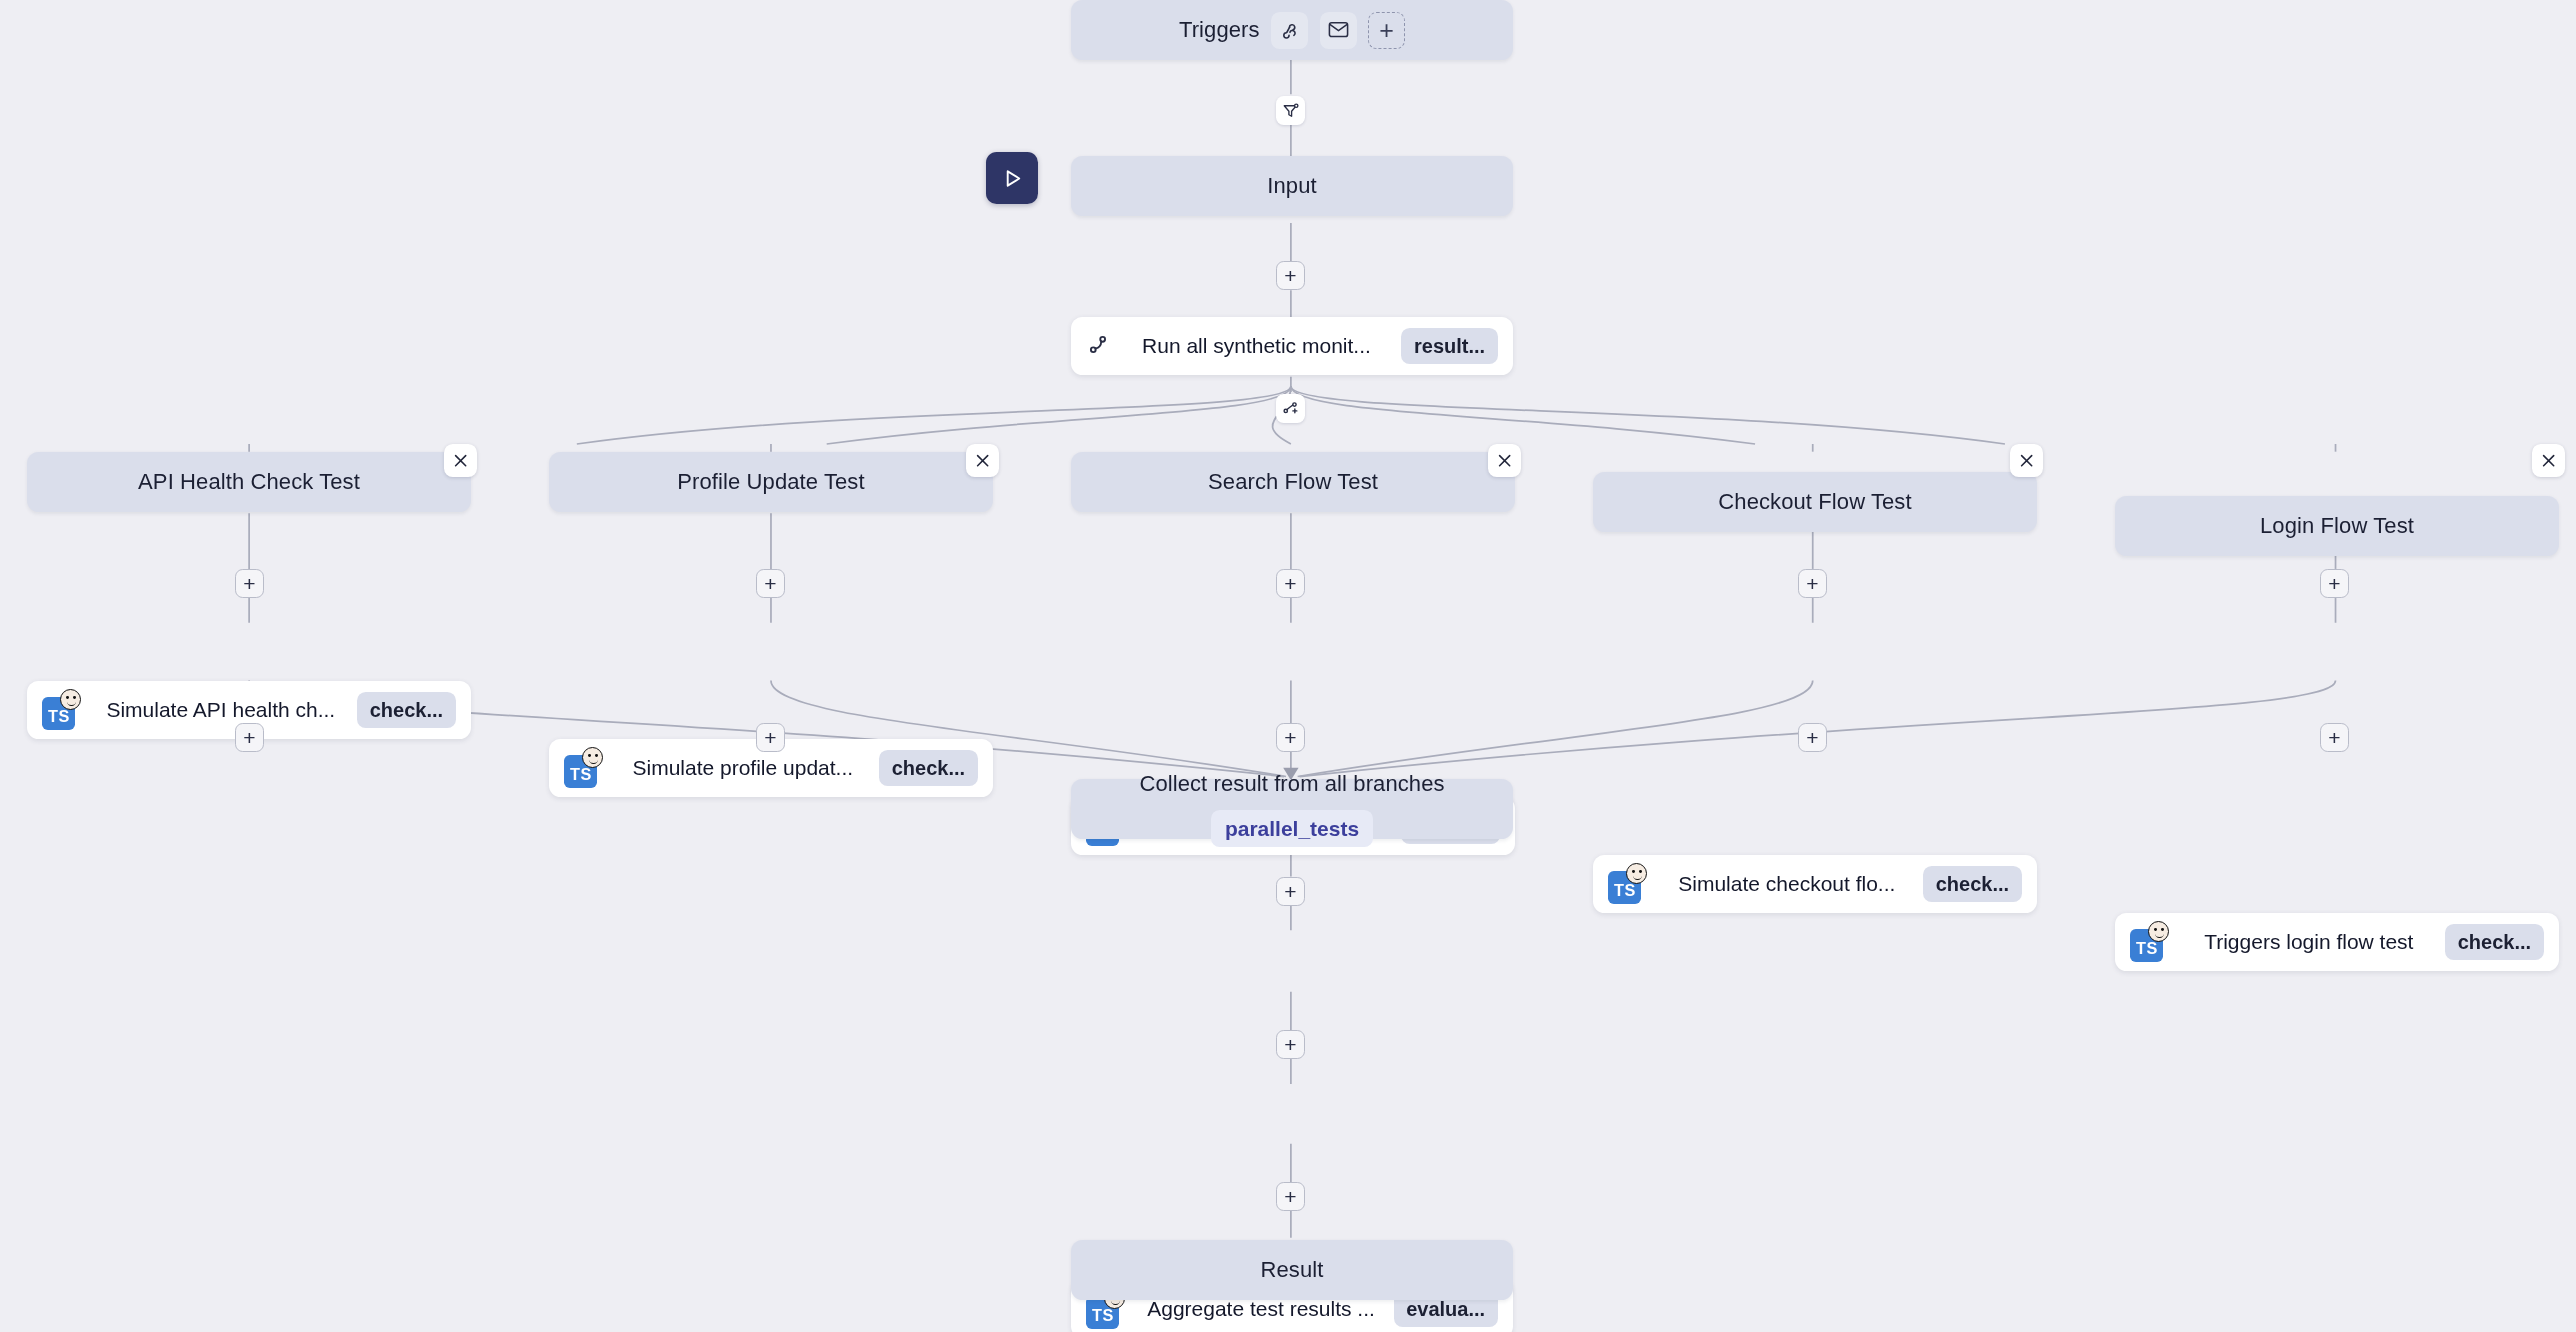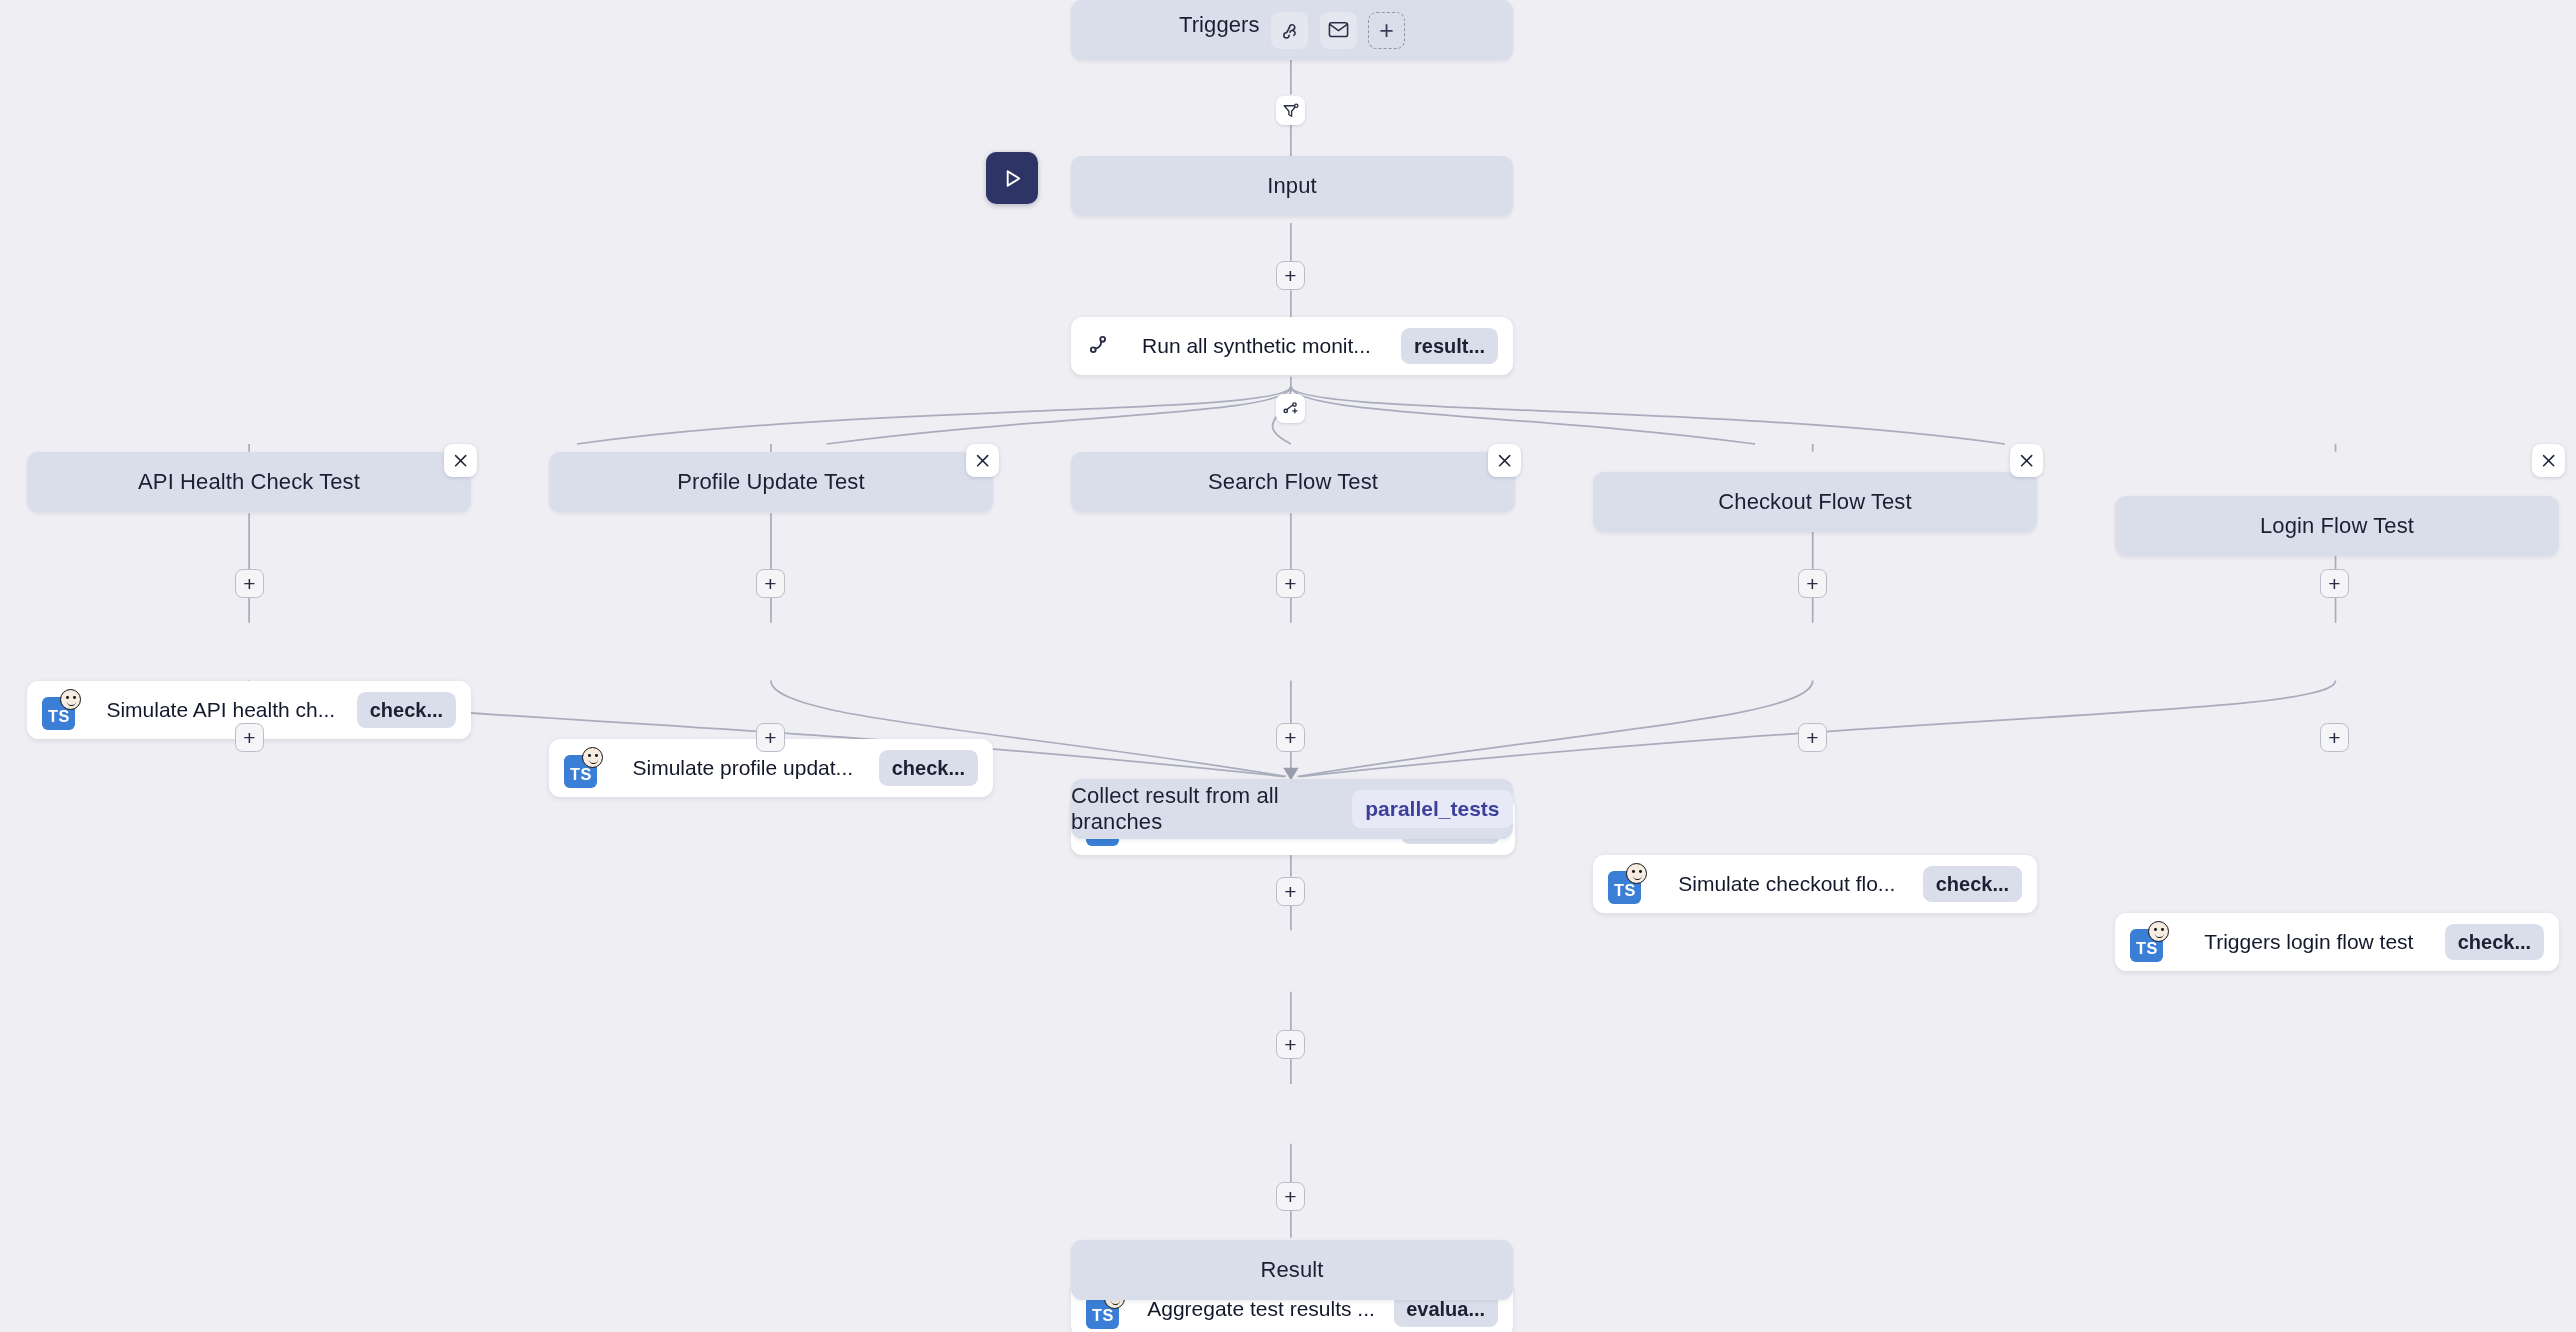--- a/index.html
+++ b/index.html
@@ -33,21 +33,21 @@
     display: flex;
     align-items: center;
     justify-content: center;
     box-shadow: 0 1.9px 3.8px rgba(40,45,80,0.08);
     color: #1b1f33;
     font-size: 22px;
   }
   .pill-label { color: #1b1f33; font-size: 22px; letter-spacing: 0.1px; }
 
   
-  .triggers-inner { display: flex; gap: 11.5px; }
+  .triggers-inner { display: flex; align-items: center; gap: 11.5px; }
   .trig-icon {
     width: 37px; height: 37px;
     border-radius: 8.7px;
     display: flex; align-items: center; justify-content: center;
     background: rgba(255,255,255,0.28);
   }
   .trig-add {
     width: 37px; height: 37px;
     border-radius: 8.7px;
     border: 1.9px dashed #8e94ad;
@@ -407,21 +407,21 @@
         </span>
       <span class="ts-sq">TS</span>
     </span>
     <span class="card-title">Triggers login flow test</span>
     <span class="badge">check...</span>
   </div>
   <div class="wire-btn" style="left:2320px; top:723px;">
     <span class="plus-glyph">+</span>
   </div>
 
-  <div class="node pill" style="left:1071px; top:779px; width:442px; justify-content:center; gap:13.5px;">
+  <div class="node pill" style="left:1071px; top:779px; width:442px; justify-content:center; gap:13.5px;flex-direction:column;">
     <span class="pill-label">Collect result from all branches</span>
     <span class="badge-plain">parallel_tests</span>
   </div>
 
   <div class="wire-btn" style="left:1276px; top:877px;">
     <span class="plus-glyph">+</span>
   </div>
 
   <div class="node card" style="left:1071px; top:932px; width:442px;">
     <span class="ts-wrap">

